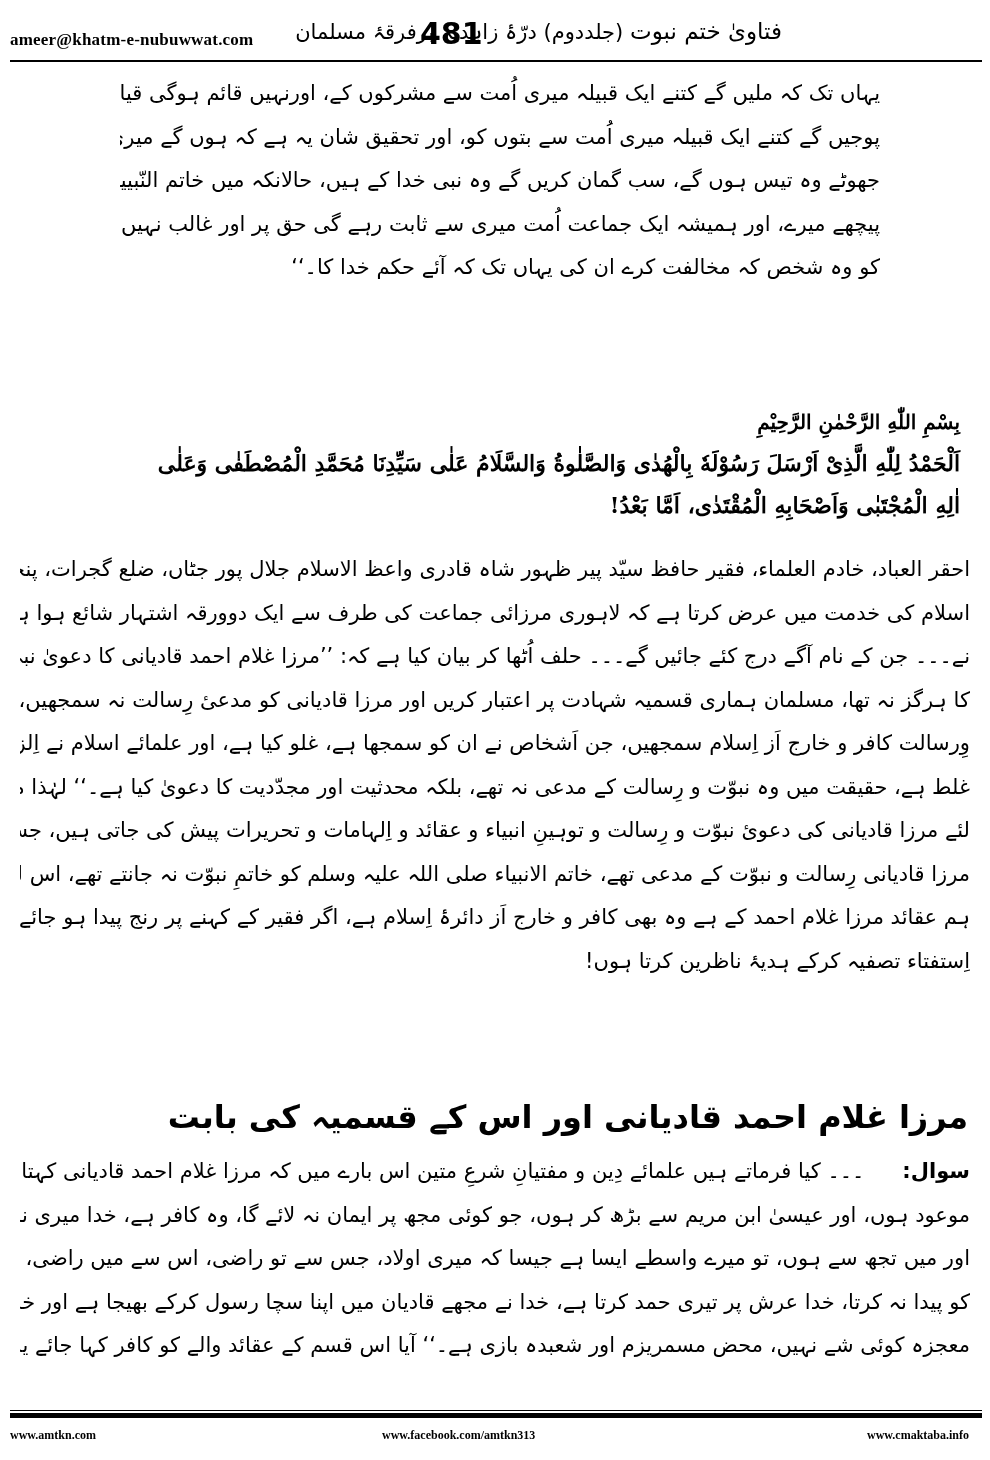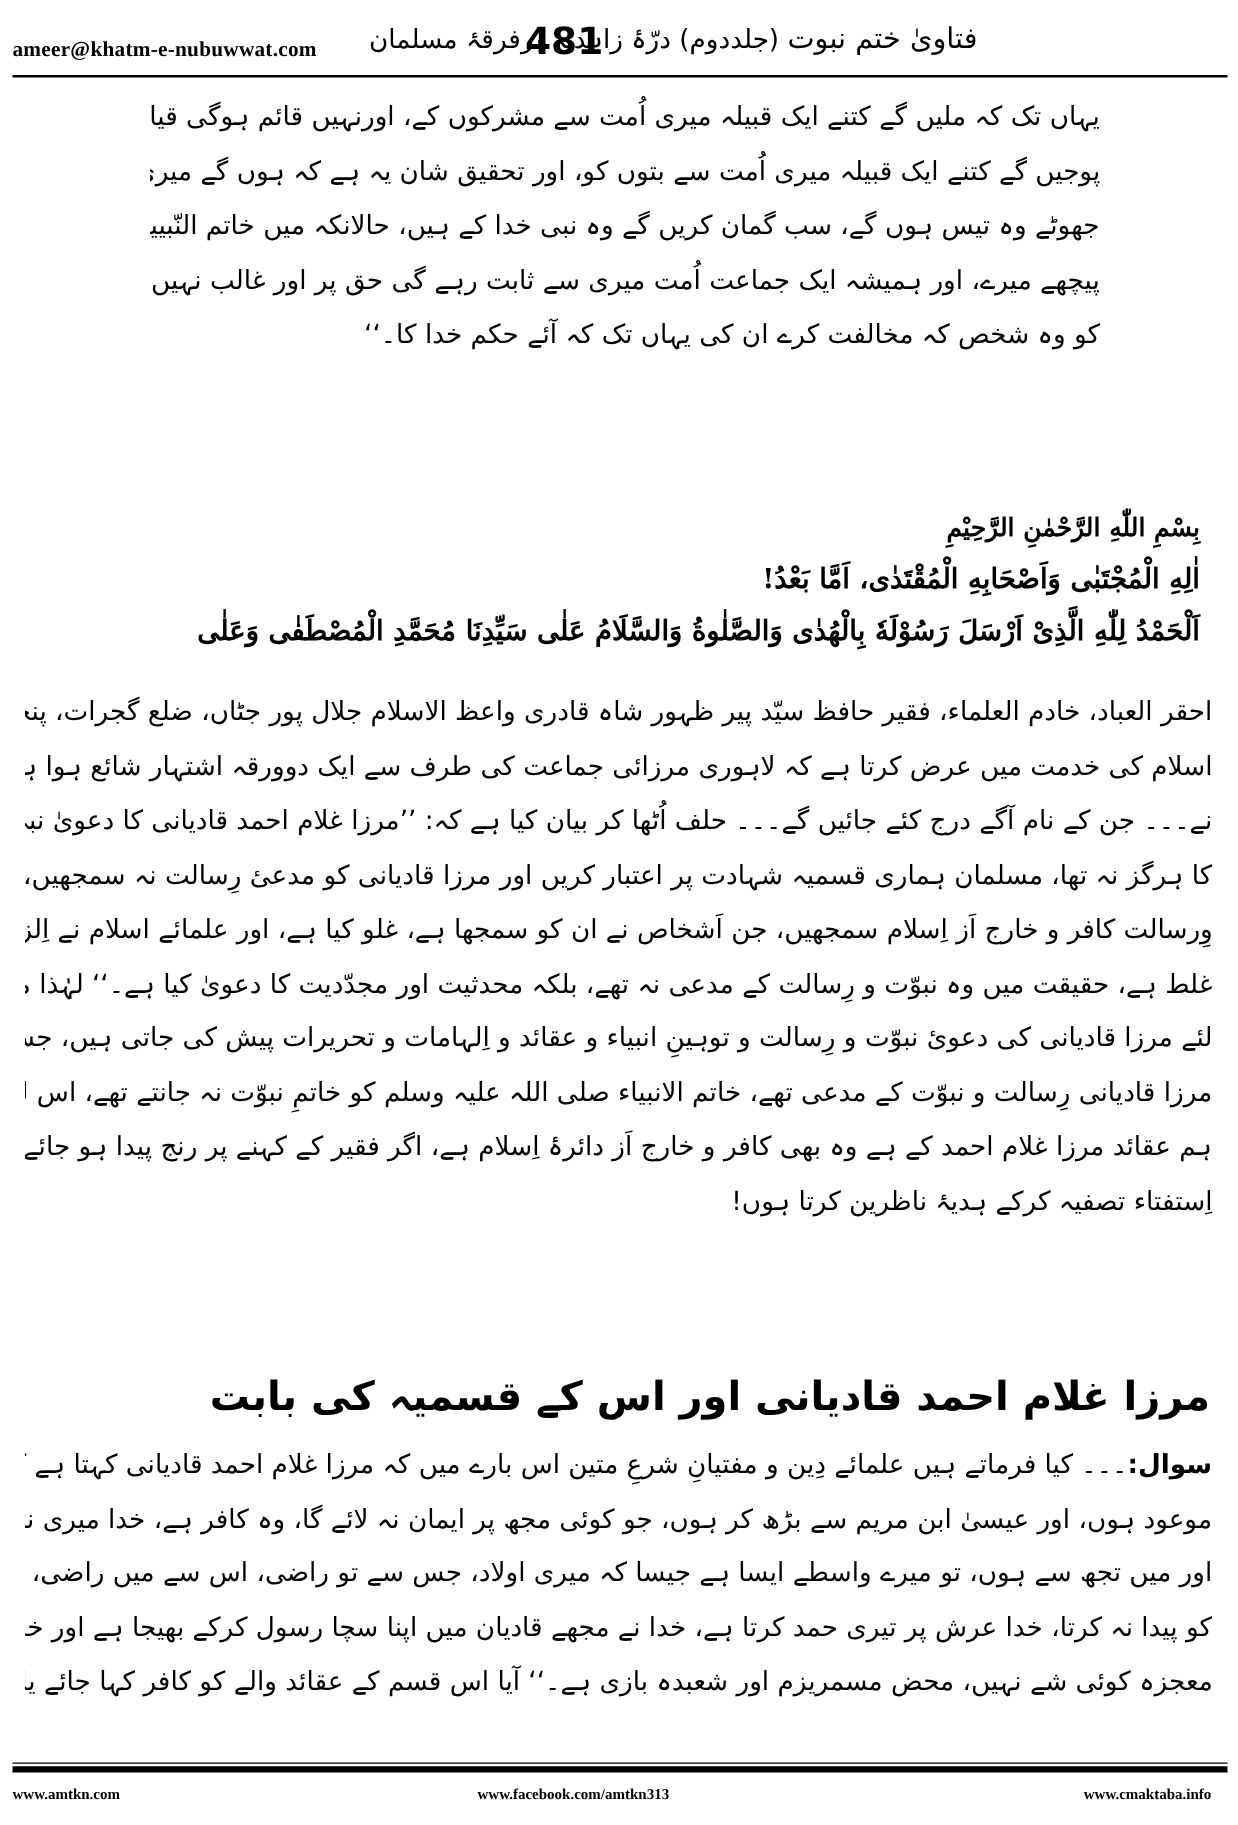--- a/index.html
+++ b/index.html
@@ -163,20 +163,21 @@
       top: 1150px;
     }
     .question-block .line {
       display: block;
       white-space: nowrap;
       overflow: hidden;
       height: 43.5px;
     }
     .q-label {
       font-weight: bold;
+      margin-left: 38px;
     }
   </style>
 </head>
 <body>
 
 <div class="header">
   <span class="header-email">ameer@khatm-e-nubuwwat.com</span>
   <span class="header-page">481</span>
   <span class="header-title">
     <span class="main">فتاویٰ ختم نبوت</span>
@@ -189,22 +190,22 @@
 <div class="quote-block urdu">
   <span class="line">یہاں تک کہ ملیں گے کتنے ایک قبیلہ میری اُمت سے مشرکوں کے، اورنہیں قائم ہوگی قیامت یہاں تک کہ</span>
   <span class="line">پوجیں گے کتنے ایک قبیلہ میری اُمت سے بتوں کو، اور تحقیق شان یہ ہے کہ ہوں گے میری اُمت میں سے</span>
   <span class="line">جھوٹے وہ تیس ہوں گے، سب گمان کریں گے وہ نبی خدا کے ہیں، حالانکہ میں خاتم النّبیین ہوں نہیں کوئی نبی</span>
   <span class="line">پیچھے میرے، اور ہمیشہ ایک جماعت اُمت میری سے ثابت رہے گی حق پر اور غالب نہیں ضرر پہنچا سکے گا ان</span>
   <span class="line">کو وہ شخص کہ مخالفت کرے ان کی یہاں تک کہ آئے حکم خدا کا۔‘‘</span>
 </div>
 
 <div class="center-block">
   <div class="bismillah">بِسْمِ اللّٰهِ الرَّحْمٰنِ الرَّحِيْمِ</div>
+  <div class="hamd">اَلْحَمْدُ لِلّٰهِ الَّذِىْ اَرْسَلَ رَسُوْلَهٗ بِالْهُدٰى وَالصَّلٰوةُ وَالسَّلَامُ عَلٰى سَيِّدِنَا مُحَمَّدِ الْمُصْطَفٰى وَعَلٰى</div>
   <div class="hamd">اٰلِهِ الْمُجْتَبٰى وَاَصْحَابِهِ الْمُقْتَدٰى، اَمَّا بَعْدُ!</div>
-  <div class="hamd">اَلْحَمْدُ لِلّٰهِ الَّذِىْ اَرْسَلَ رَسُوْلَهٗ بِالْهُدٰى وَالصَّلٰوةُ وَالسَّلَامُ عَلٰى سَيِّدِنَا مُحَمَّدِ الْمُصْطَفٰى وَعَلٰى</div>
 </div>
 
 <div class="body-block urdu">
   <span class="line">احقر العباد، خادم العلماء، فقیر حافظ سیّد پیر ظہور شاہ قادری واعظ الاسلام جلال پور جٹاں، ضلع گجرات، پنجاب، برادرانِ</span>
   <span class="line">اسلام کی خدمت میں عرض کرتا ہے کہ لاہوری مرزائی جماعت کی طرف سے ایک دوورقہ اشتہار شائع ہوا ہے، جس میں ۱۲۲ اَشخاص</span>
   <span class="line">نے۔۔۔ جن کے نام آگے درج کئے جائیں گے۔۔۔ حلف اُٹھا کر بیان کیا ہے کہ: ’’مرزا غلام احمد قادیانی کا دعویٰ نبی و رسول ہونے</span>
   <span class="line">کا ہرگز نہ تھا، مسلمان ہماری قسمیہ شہادت پر اعتبار کریں اور مرزا قادیانی کو مدعیٔ رِسالت نہ سمجھیں، اور نہ ان کو بہ سبب دعویٔ نبوّت</span>
   <span class="line">وِرسالت کافر و خارج اَز اِسلام سمجھیں، جن اَشخاص نے ان کو سمجھا ہے، غلو کیا ہے، اور علمائے اسلام نے اِلزام لگا کر ان کی تکفیر کی ہے،</span>
   <span class="line">غلط ہے، حقیقت میں وہ نبوّت و رِسالت کے مدعی نہ تھے، بلکہ محدثیت اور مجدّدیت کا دعویٰ کیا ہے۔‘‘ لہٰذا مسلمانوں کی اِطلاع کے</span>
   <span class="line">لئے مرزا قادیانی کی دعویٔ نبوّت و رِسالت و توہینِ انبیاء و عقائد و اِلہامات و تحریرات پیش کی جاتی ہیں، جس سے صاف ثابت ہے کہ</span>

